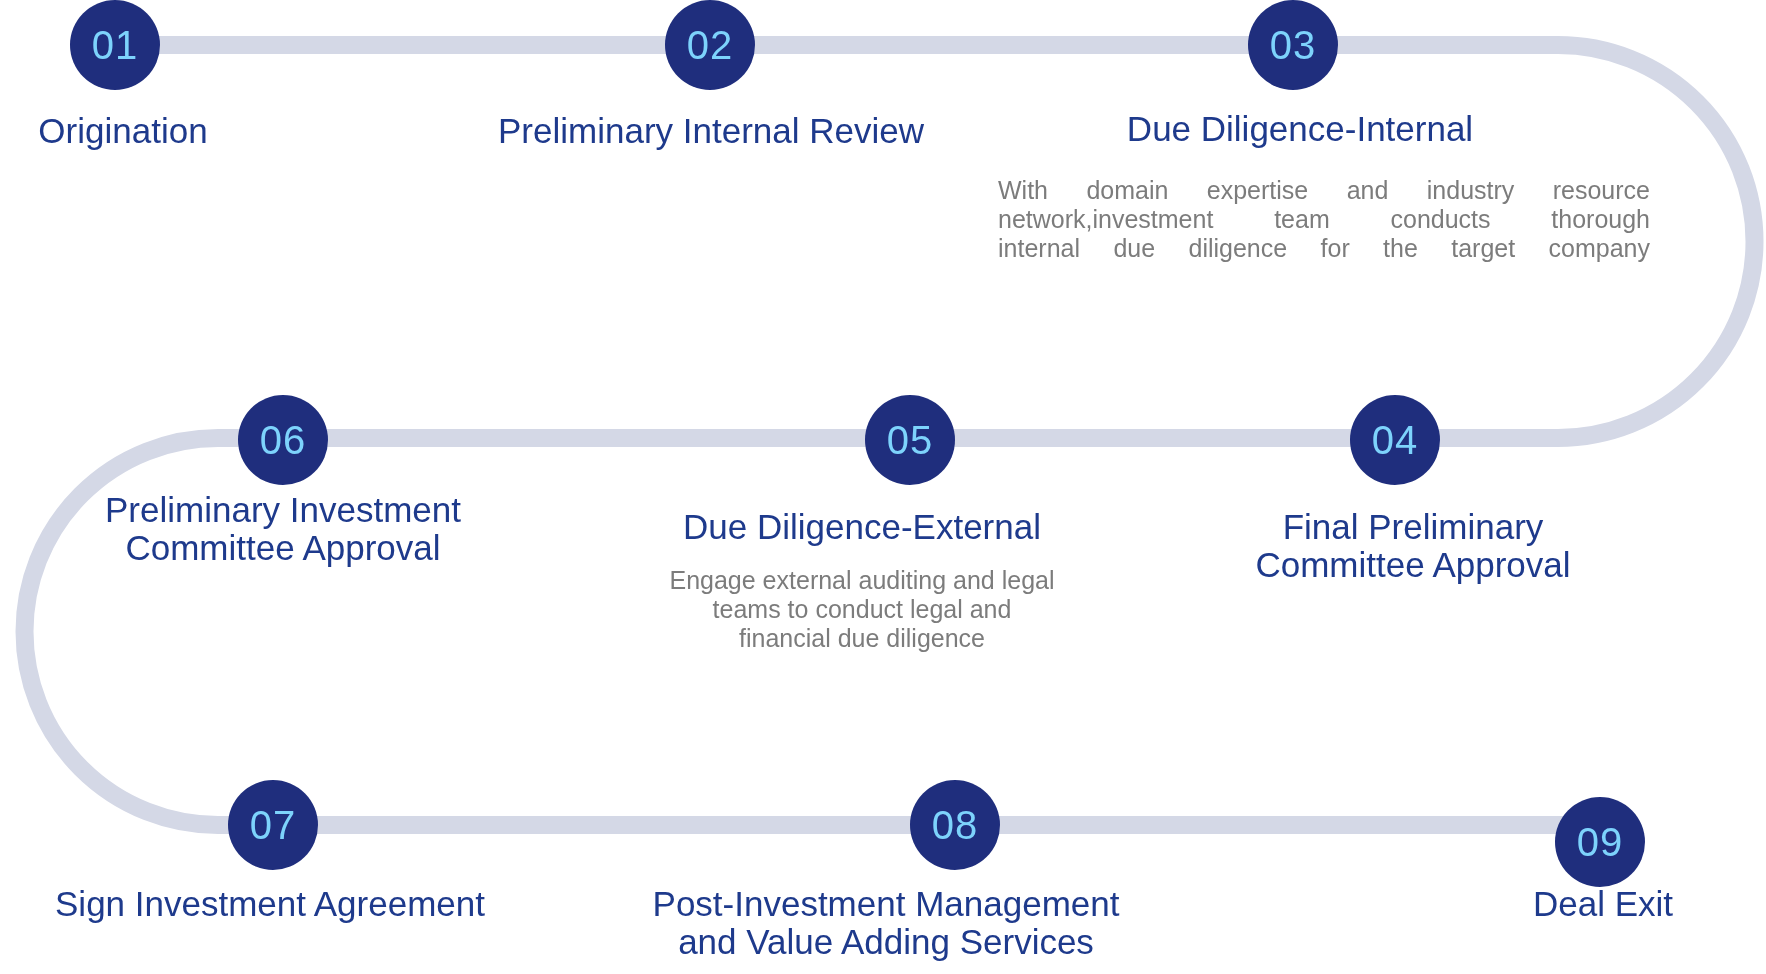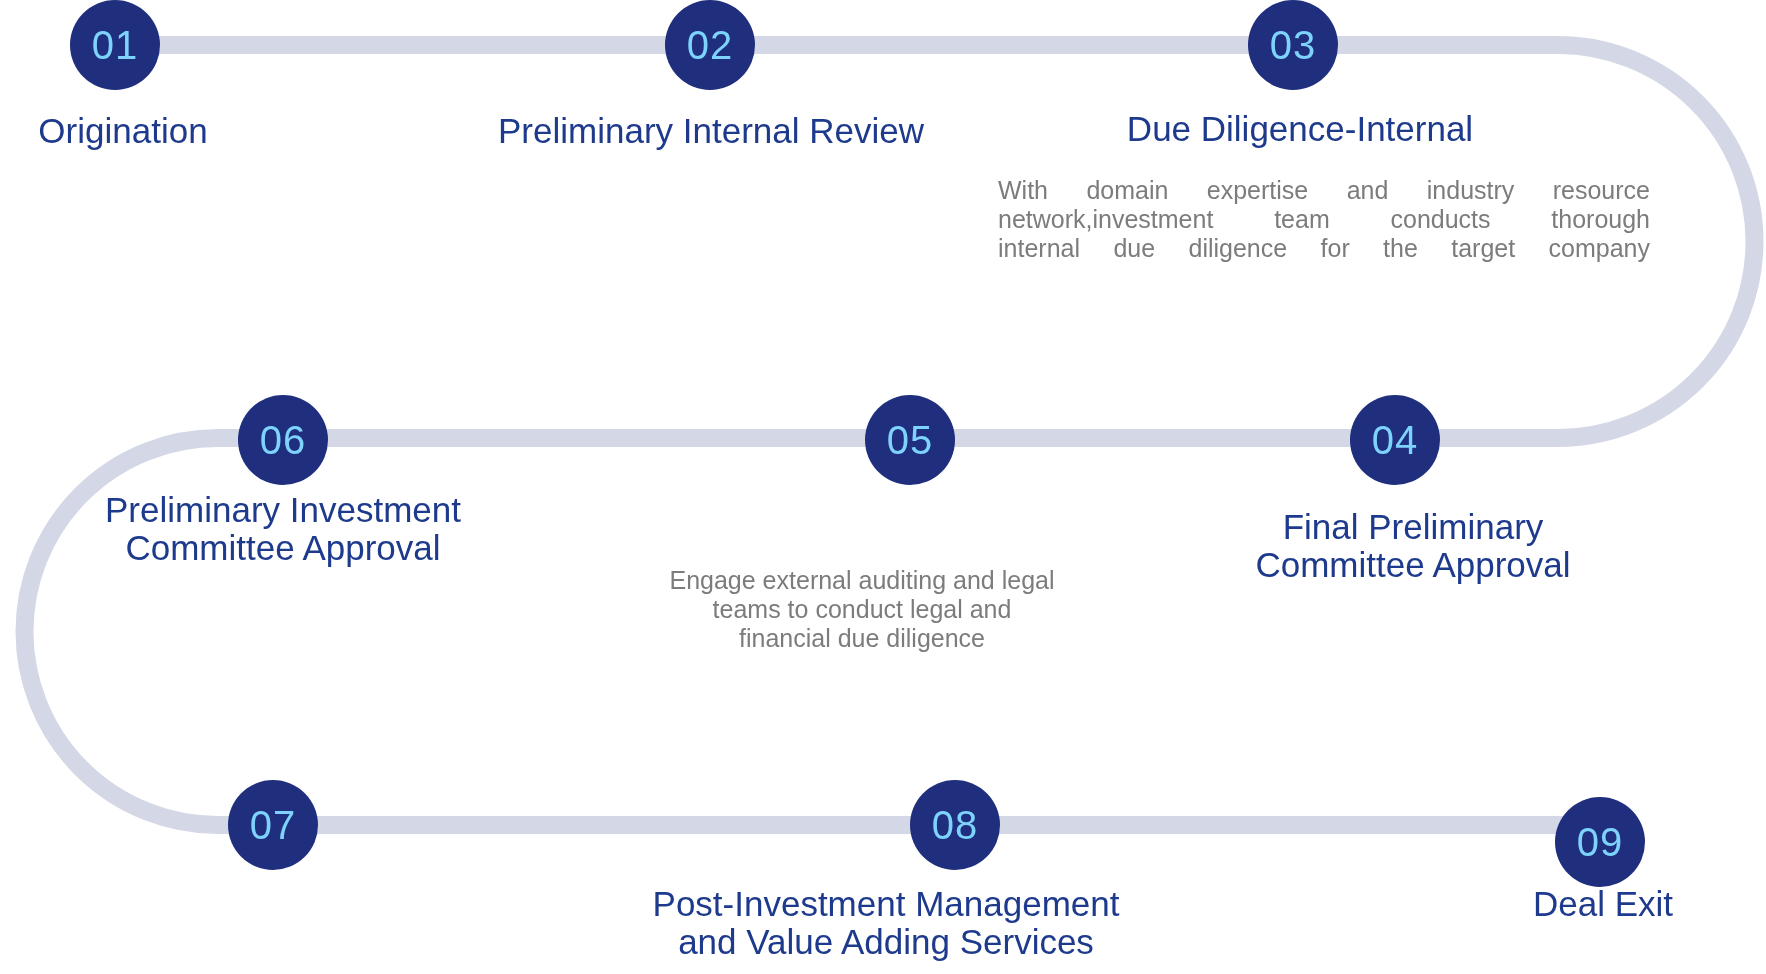--- a/index.html
+++ b/index.html
@@ -90,22 +90,24 @@
     </div>
   <div class="node s9">
       <span>09</span>
     </div>
 
   <div class="title t1">Origination</div>
   <div class="title t3">Due Diligence-Internal</div>
   <div class="title t2">Preliminary Internal Review</div>
   <div class="title t4">Final Preliminary
 Committee Approval</div>
+  <div class="title t5">Due Diligence-External</div>
   <div class="title t6">Preliminary Investment
 Committee Approval</div>
+  <div class="title t7">Sign Investment Agreement</div>
   <div class="title t8">Post-Investment Management
 and Value Adding Services</div>
   <div class="title t9">Deal Exit</div>
 
   <div class="desc d3">With domain expertise and industry resource
 network,investment team conducts thorough
 internal due diligence for the target company</div>
   <div class="desc d5">Engage external auditing and legal
 teams to conduct legal and
 financial due diligence</div>

